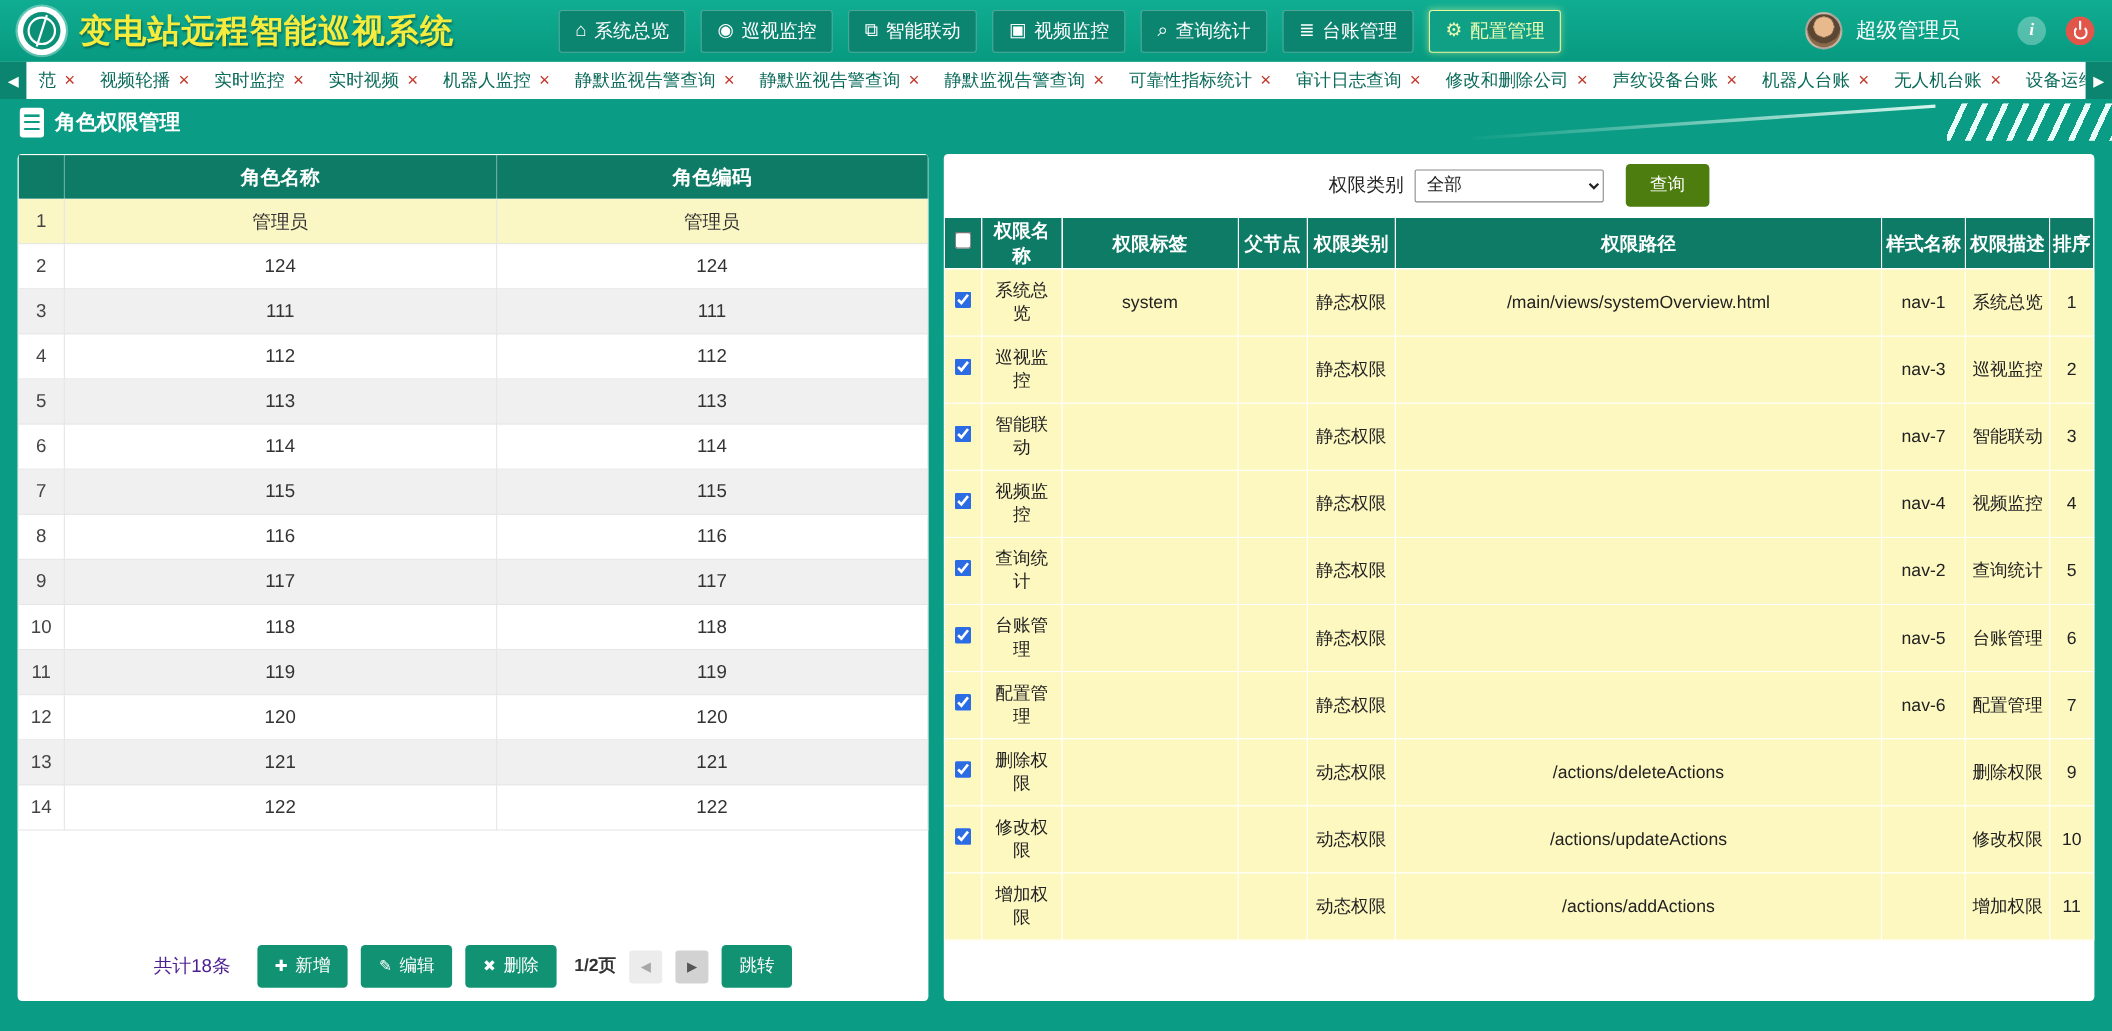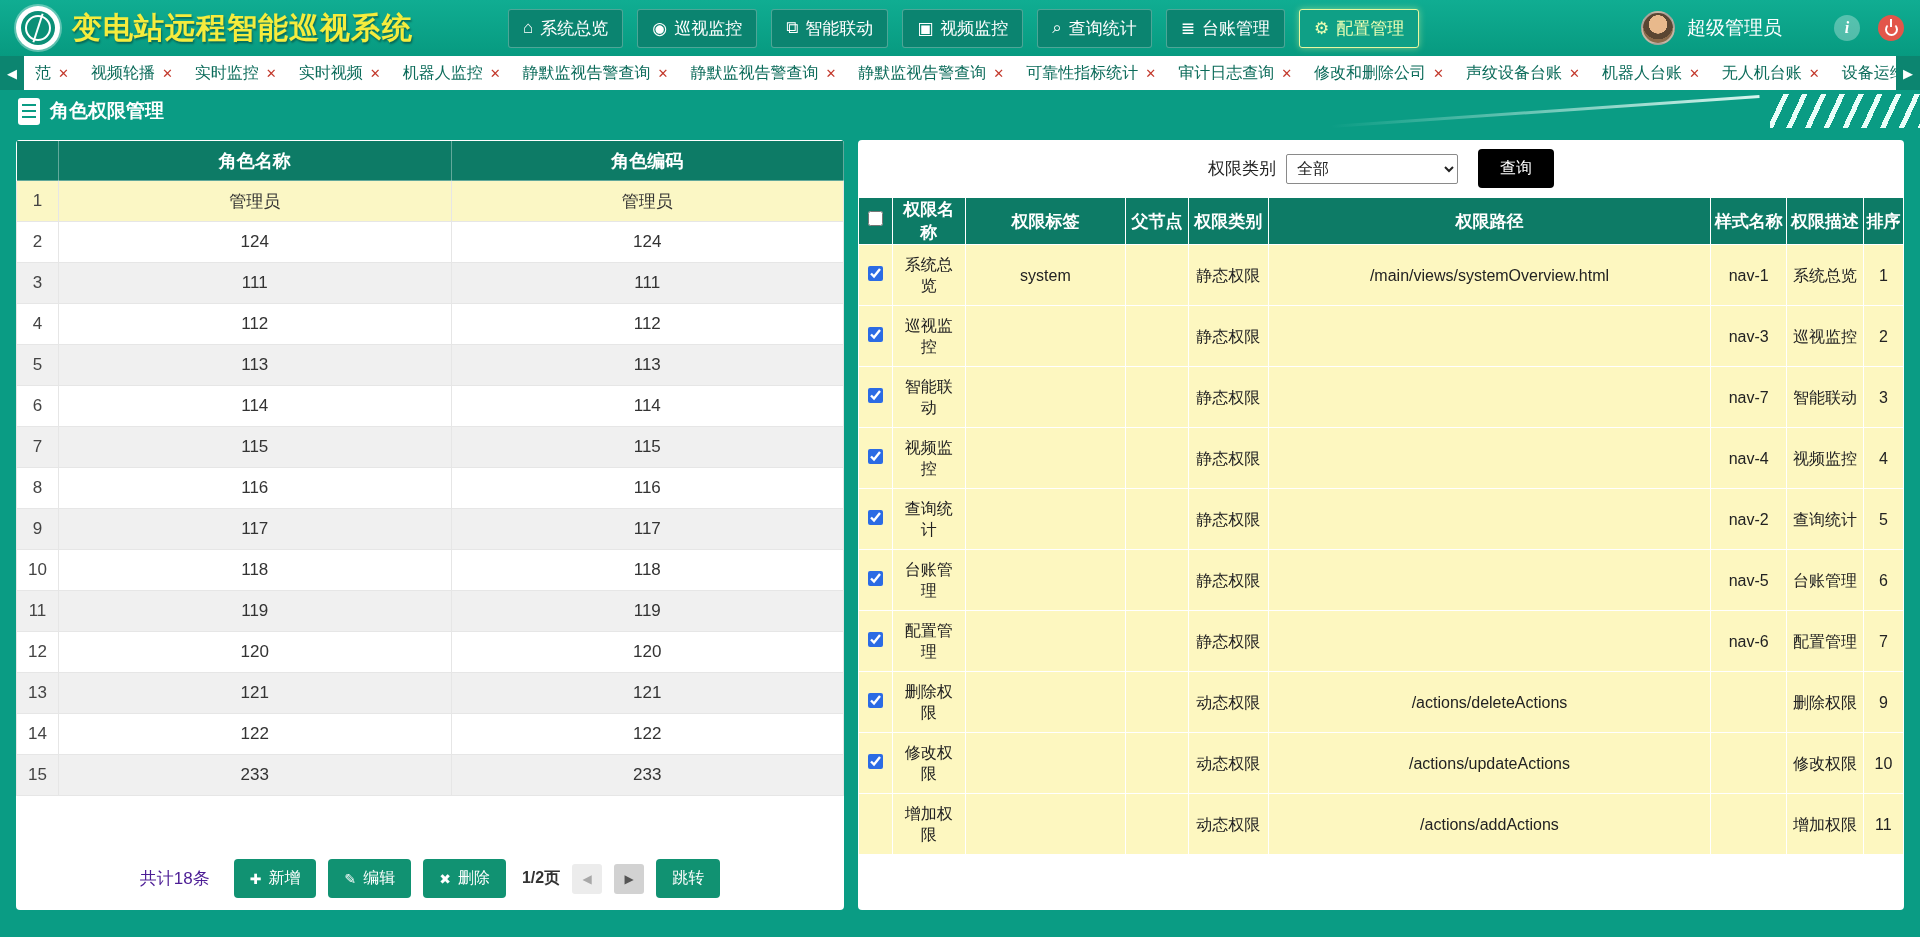--- a/index.html
+++ b/index.html
@@ -76,21 +76,21 @@
   .roles-table tr.alt td { background:#f0f0f0; }
   .roles-table tr.selected td { background:#fbf7c5; }
 
   
   .panel-footer { margin-top:auto; display:flex; align-items:center; gap:12px; padding:12px 14px; }
   .total-text { font-size:17px; color:#4c1d95; }
   .footer-spacer { flex:1; }
   .btn { display:inline-flex; align-items:center; gap:7px; background:#119272; color:#fff; border:none;
     border-radius:4px; padding:9px 16px; font-size:16px; cursor:pointer; font-family:inherit; white-space:nowrap; }
   .btn .btn-ico { font-size:14px; }
-  .btn.query { background:#000000; padding:9px 22px; }
+  .btn.query { background:#4d7c0f; padding:9px 22px; }
   .page-indicator { font-size:16px; color:#333; margin-left:4px;font-weight:bold; }
   .pg { width:30px; height:30px; border:none; border-radius:3px; font-size:12px; cursor:pointer; }
   .pg.prev { background:#ececec; color:#a8a8a8; }
   .pg.next { background:#d2d2d2; color:#555; }
 
   
   .filter-row { display:flex; align-items:center; gap:10px; padding:9px 12px; }
   .filter-label { font-size:17px; color:#222; }
   .filter-select { width:172px; height:30px; border:1px solid #8a8a8a; border-radius:2px;
     font-size:16px; padding:2px 6px; background:#fff; font-family:inherit; color:#222; }
@@ -296,25 +296,20 @@
           </tr>
           <tr class="alt">
             <td class="num">13</td>
             <td>121</td>
             <td>121</td>
           </tr>
           <tr>
             <td class="num">14</td>
             <td>122</td>
             <td>122</td>
-          </tr>
-          <tr class="alt">
-            <td class="num">15</td>
-            <td>233</td>
-            <td>233</td>
           </tr>
         </tbody>
     </table>
     <div class="panel-footer">
       <span class="total-text">共计18条</span>
       <div class="footer-spacer"></div>
       <button class="btn">
           <span class="btn-ico">✚</span>
           <span>新增</span>
         </button>

